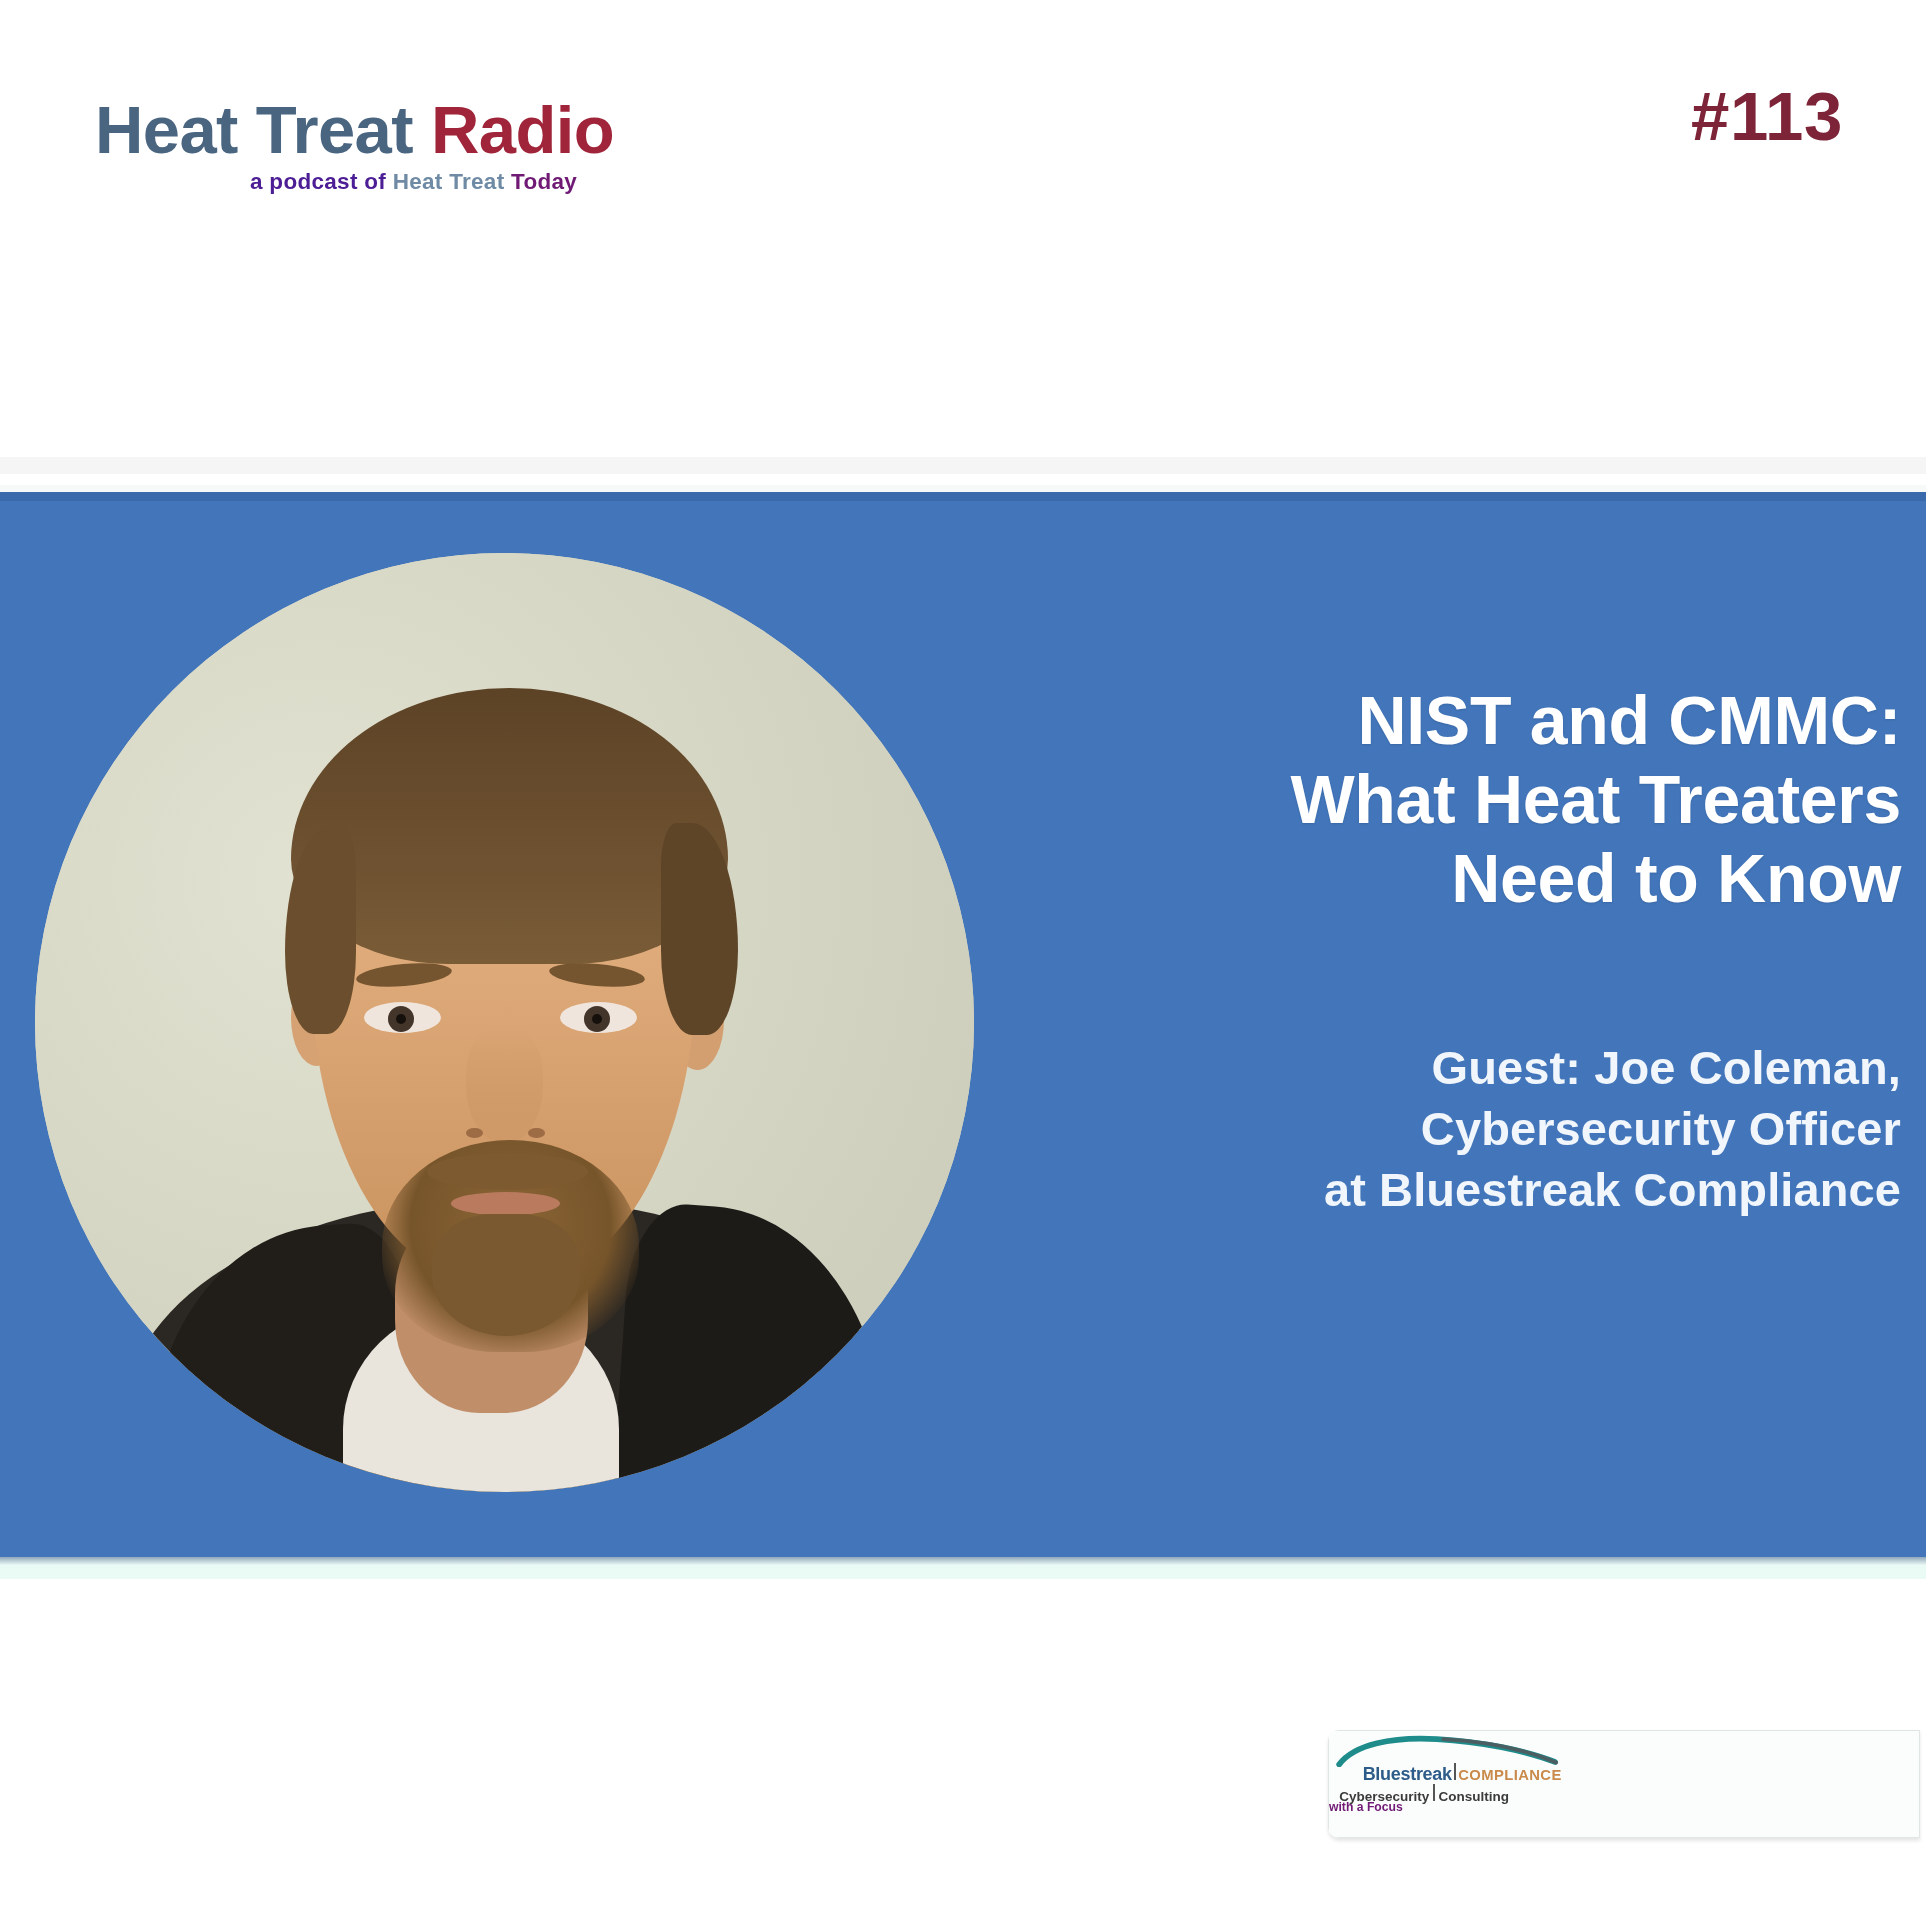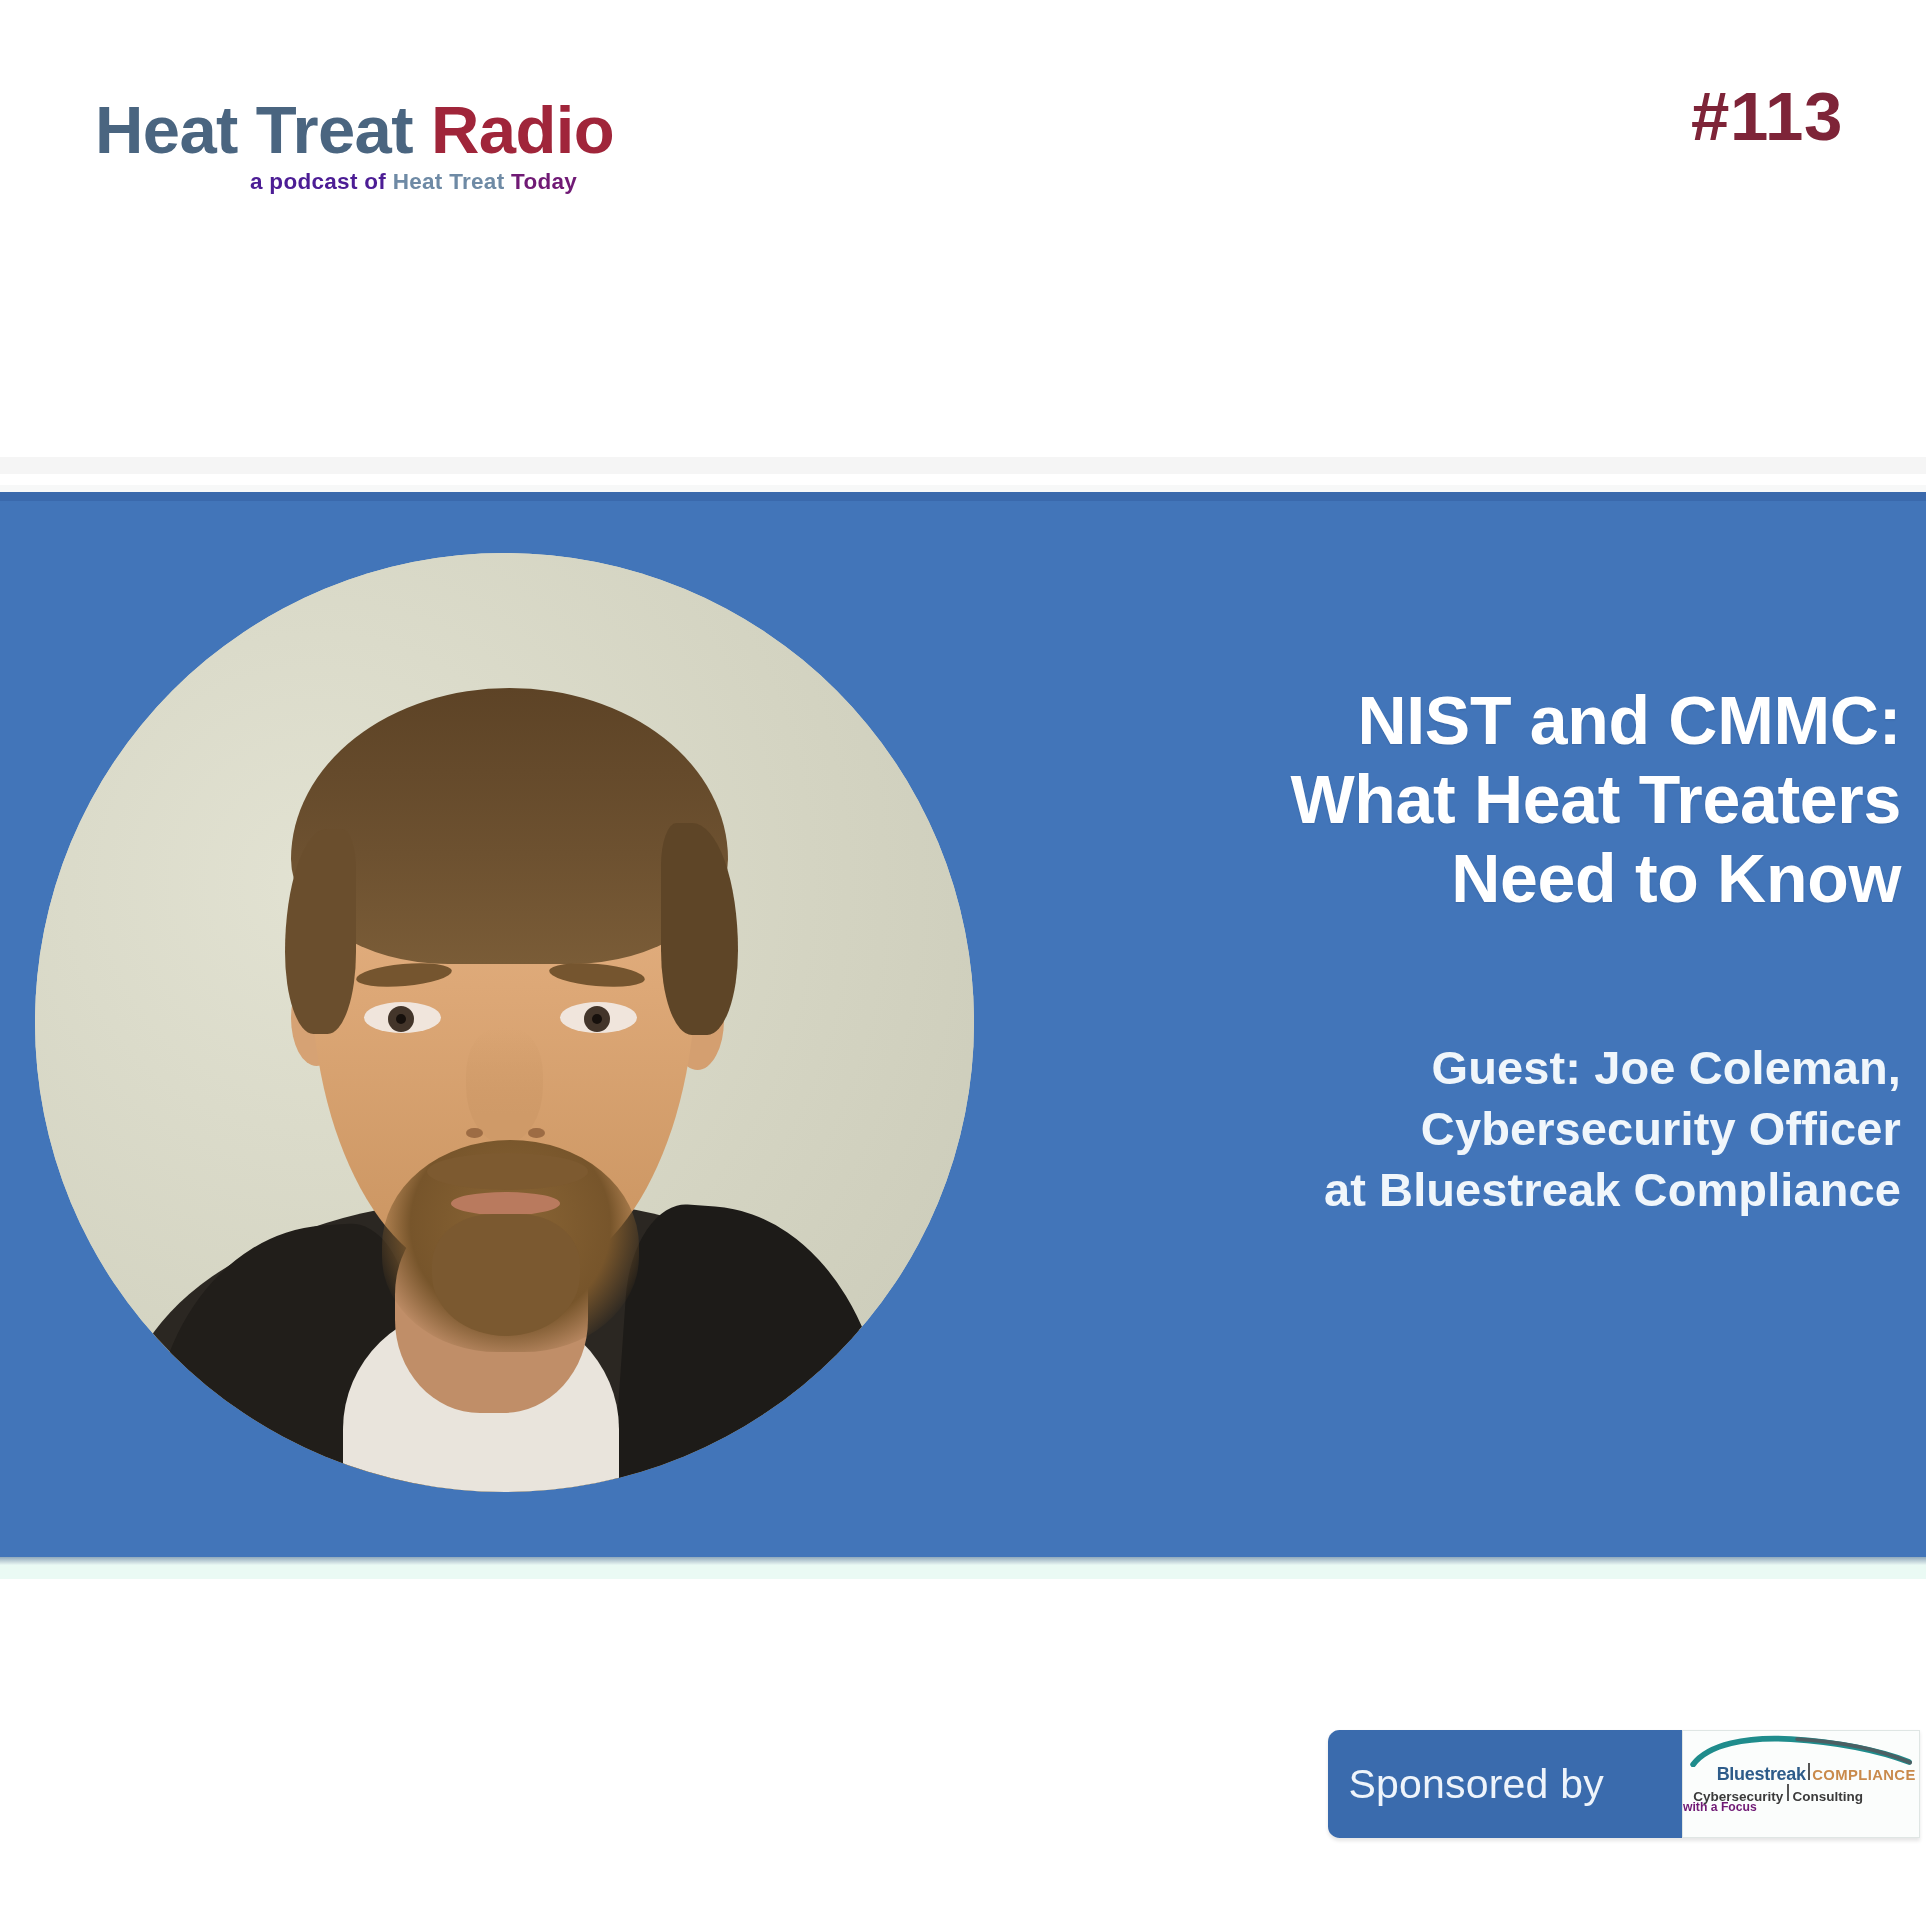--- a/index.html
+++ b/index.html
@@ -553,23 +553,20 @@
     </h1>
 
     <div class="guest-block">
       <span class="g-line">Guest: Joe Coleman,</span>
       <span class="g-line">Cybersecurity Officer</span>
       <span class="g-line">at Bluestreak Compliance</span>
     </div>
   </div>
 
   <div class="sponsor-badge">
-    <div class="sponsor-left">
-      <span class="sponsor-left-label">Sponsored by</span>
-    </div>
     <div class="sponsor-logo-box">
       <svg class="sl-swoosh" viewBox="0 0 352 52">
         <path d="M6 48 C 30 16, 90 4, 160 8 C 230 12, 300 26, 346 44" fill="none" stroke="#1F8C8C" stroke-width="9" stroke-linecap="round"></path>
         <path d="M170 8 C 240 12, 304 26, 348 45" fill="none" stroke="#4b5f63" stroke-width="6" stroke-linecap="round"></path>
       </svg>
       <div class="sl-row1">
         <span class="sl-brand">Bluestreak</span>
         <span class="sl-divider"></span>
         <span class="sl-compliance">COMPLIANCE</span>
       </div>

